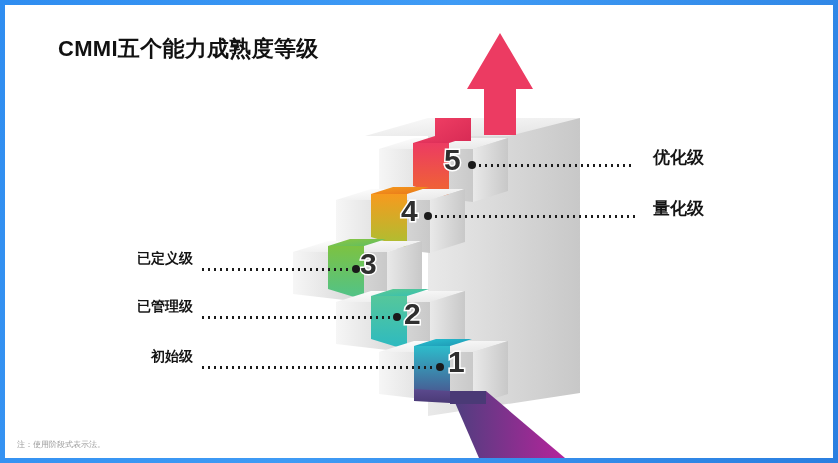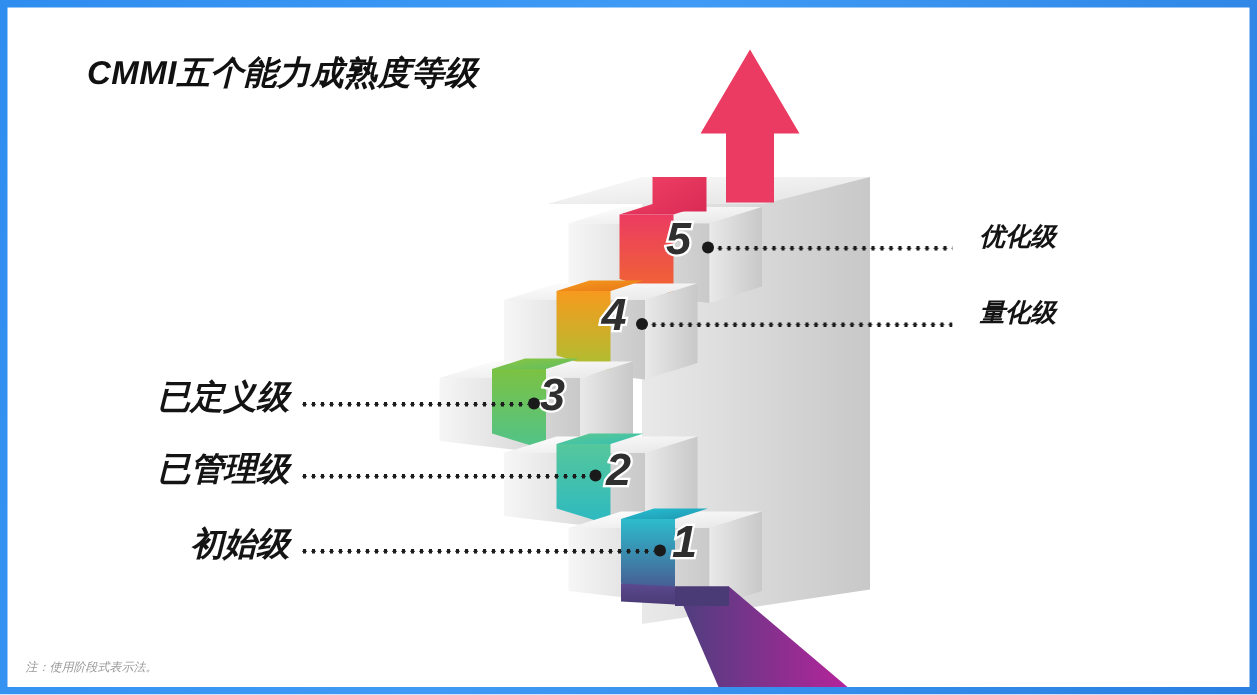--- a/index.html
+++ b/index.html
@@ -5,41 +5,40 @@
   html,body{margin:0;padding:0;}
   body{
     width:838px;height:463px;overflow:hidden;
     font-family:"Liberation Sans","DejaVu Sans",sans-serif;
     background:#ffffff;
   }
   #slide{
     position:relative;width:838px;height:463px;overflow:hidden;
     background:linear-gradient(110deg,#2f8df0 0%,#3f9bf5 45%,#2a7fe0 100%);
     box-sizing:border-box;
-    font-style:italic;
   }
   #canvas{
     position:absolute;left:5px;top:5px;right:5px;bottom:5px;
     width:828px;height:453px;
     background:#ffffff;
     overflow:hidden;
   }
   #title{
     position:absolute;left:53px;top:29px;
     font-size:22px;font-weight:bold;color:#111111;
     letter-spacing:.3px;white-space:nowrap;
     -webkit-font-smoothing:antialiased;
   }
   #note{
     position:absolute;left:12px;top:434px;
     font-size:8px;color:#9a9a9a;white-space:nowrap;text-align:center;
   }
   .label-left{
     position:absolute;text-align:right;
-    font-size:22px;font-weight:bold;color:#141414;white-space:nowrap;
+    font-size:14px;font-weight:bold;color:#141414;white-space:nowrap;
   }
   .label-right{
     position:absolute;text-align:left;
     font-size:17px;font-weight:bold;color:#141414;white-space:nowrap;
   }
   .leader{
     position:absolute;height:3px;
     background-image:radial-gradient(circle closest-side,#1c1c1c 92%,transparent 94%);
     background-size:6px 3px;background-repeat:repeat-x;background-position:0 0;
   }

